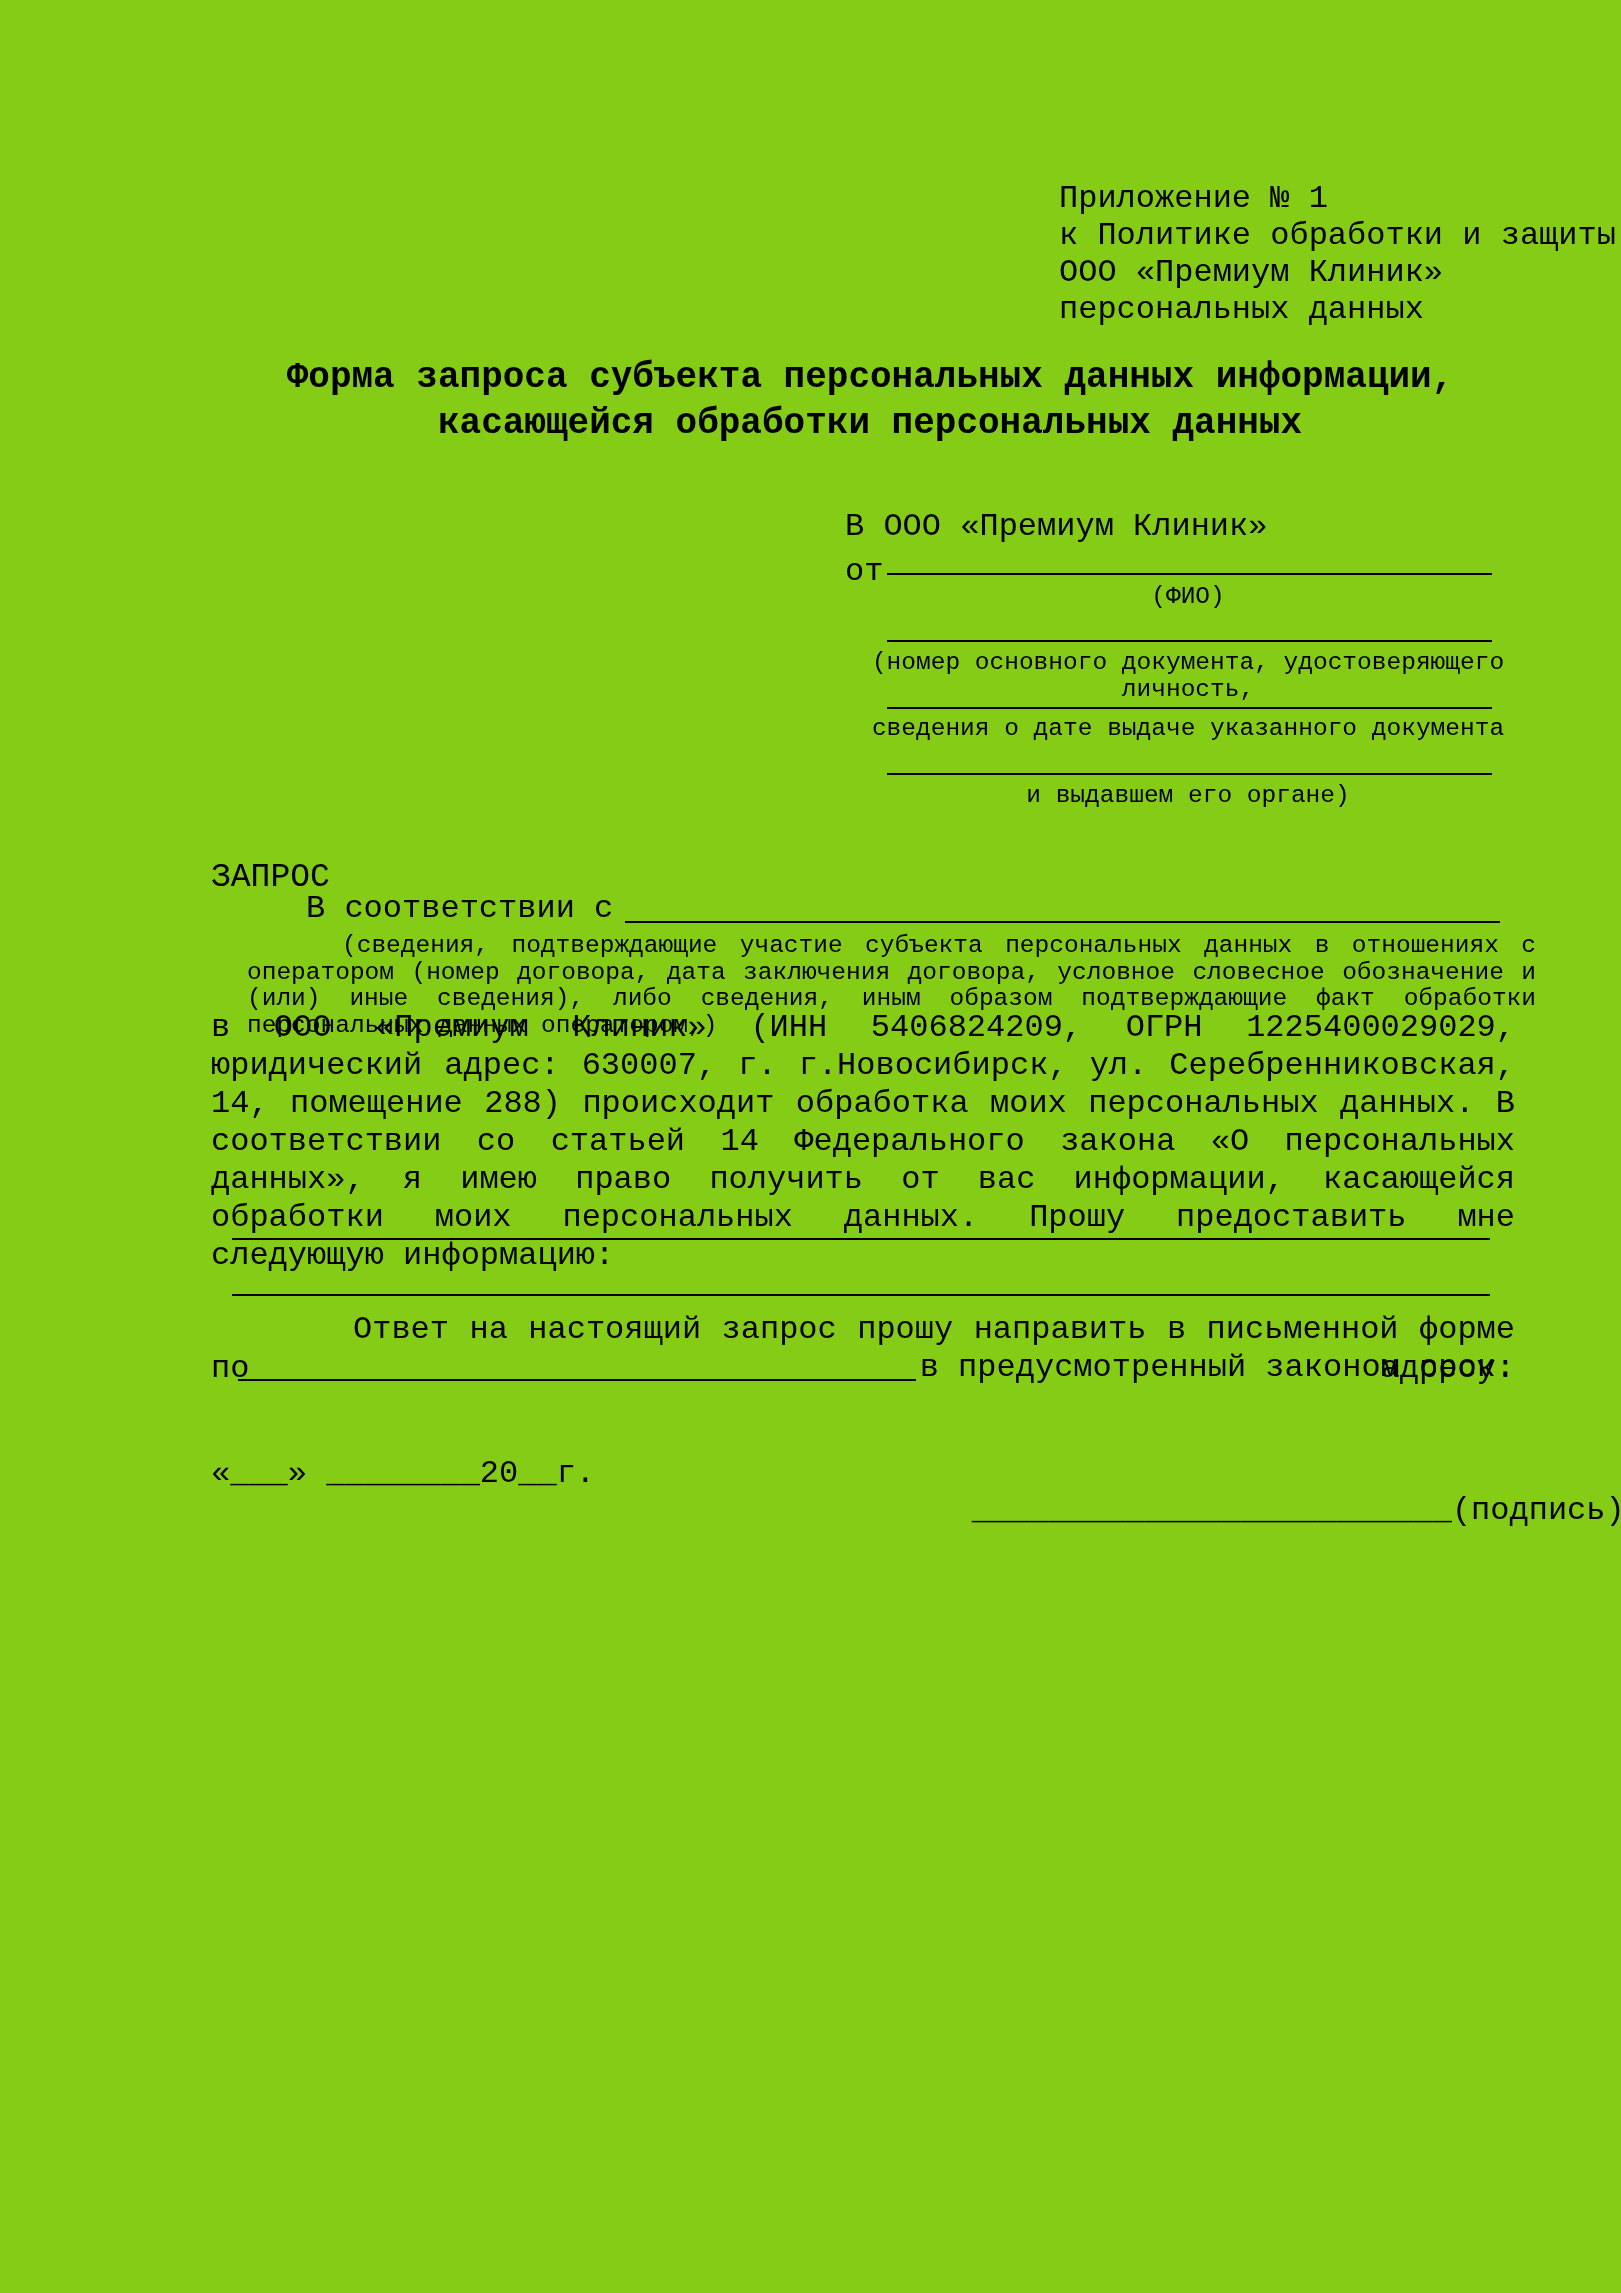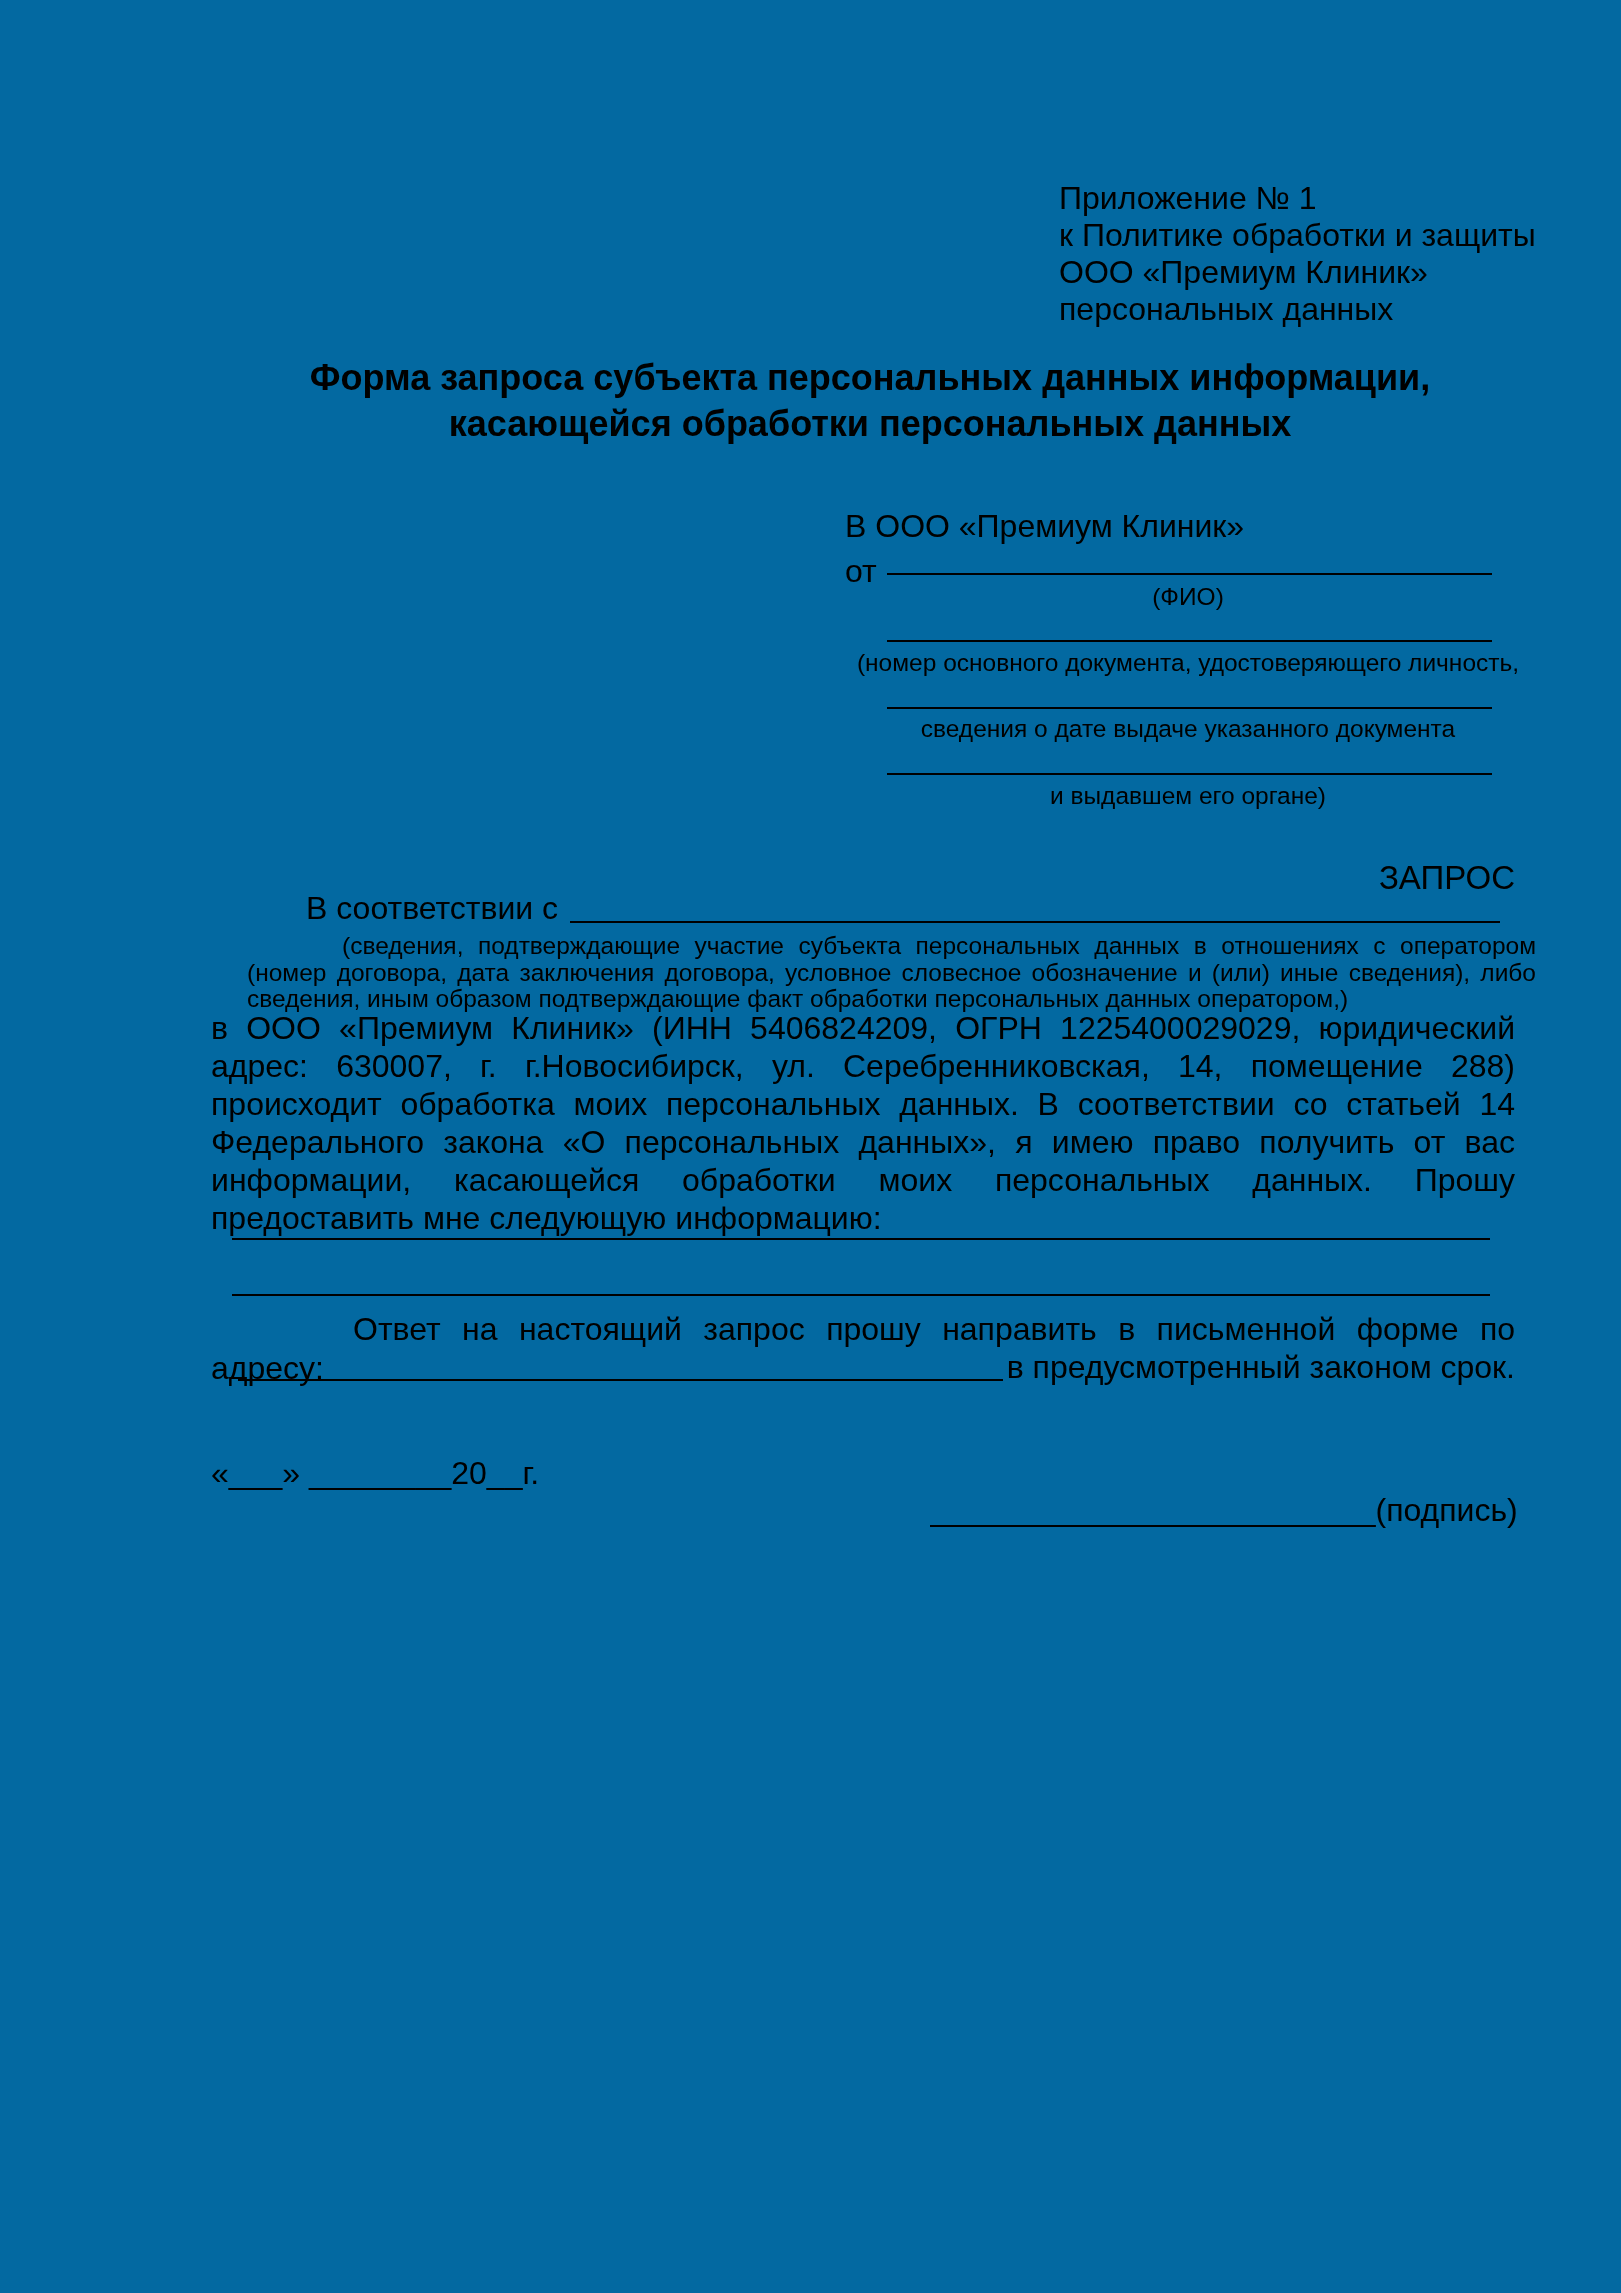--- a/index.html
+++ b/index.html
@@ -1,22 +1,22 @@
 <!DOCTYPE html>
 <html><head>
 <meta charset="utf-8">
 <style>
   html,body { margin:0; padding:0; background:#e8e8e8; }
   .page {
     position:relative;
     width:1621px; height:2294px;
     margin:0 auto;
-    background:#0369a1;
+    background:#84cc16;
     color:#000;
-    font-family:Liberation Sans, sans-serif;
+    font-family:Liberation Mono, monospace;
     overflow:hidden;
   }
   .appendix {
     position:absolute; left:1059px; top:180px;
     font-size:32px; line-height:37px; white-space:nowrap;
   }
   .doc-title {
     position:absolute; left:211px; top:355px; width:1318px;
     text-align:center; font-weight:bold; font-size:36px; line-height:46px;
   }
@@ -28,21 +28,21 @@
   .fline {
     position:absolute; left:887px; width:605px; height:0;
     border-bottom:2.9px solid #000;
   }
   .fcap {
     position:absolute; left:845px; width:686px;
     text-align:center; font-size:24.5px; line-height:26.5px;
   }
   .zapros {
     position:absolute; left:211px; top:859px; width:1304px;
-    text-align:right; font-size:33px;
+    text-align:left; font-size:33px;
   }
   .intro-row {
     position:absolute; left:211px; top:888px; width:1289px;
     display:flex; font-size:32px; line-height:41px;
   }
   .intro-row .prefix { padding-left:95px; white-space:nowrap; }
   .fill { flex:1 1 auto; border-bottom:2.9px solid #000; margin:0 0 5.9px 11.8px; }
   .intro-caption {
     position:absolute; left:211px; top:933px; width:1289px;
     font-size:24.5px; line-height:26.5px; text-align:justify; text-indent:95px;margin-left:36px;

